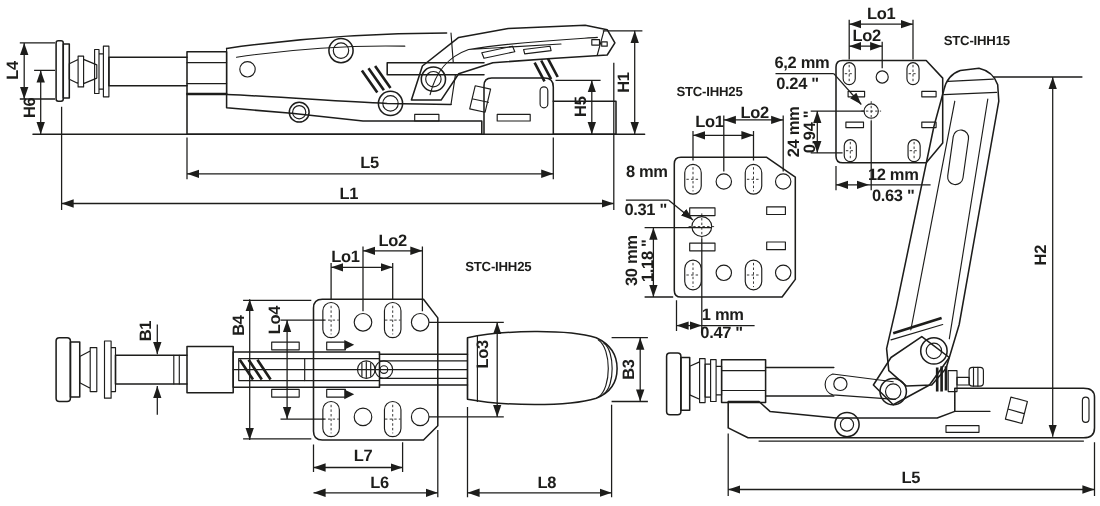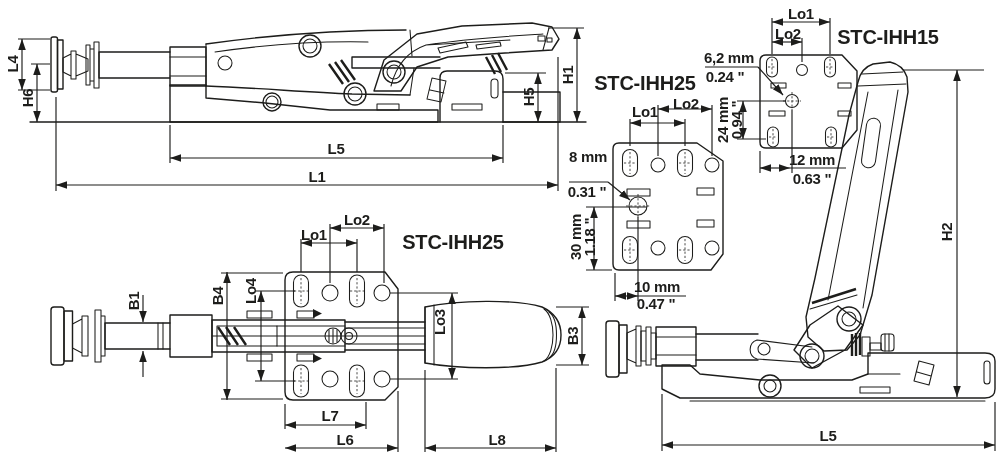--- a/index.html
+++ b/index.html
@@ -8,21 +8,21 @@
   svg{position:absolute;left:0;top:0;}
   .s{stroke:#1d1d1b;fill:none;stroke-width:1.4;stroke-linejoin:round;stroke-linecap:round;}
   .s2{stroke:#1d1d1b;fill:none;stroke-width:1.05;stroke-linejoin:round;stroke-linecap:round;}
   .dim{stroke:#1d1d1b;fill:none;stroke-width:1.15;}
   .thk{stroke:#1d1d1b;fill:none;stroke-width:2.4;}
   .dash{stroke:#1d1d1b;stroke-width:.8;stroke-dasharray:2.2 2;fill:none;}
   .fil{fill:#1d1d1b;stroke:none;}
   .lbl{position:absolute;font-weight:bold;font-size:15px;color:#1d1d1b;white-space:nowrap;
        transform:translate(-50%,-50%);letter-spacing:-.3px;line-height:1;}
   .lbl.v{transform:translate(-50%,-50%) rotate(-90deg);}
-  .lbl.title{font-size:20px;letter-spacing:-.2px;text-align:right;}
+  .lbl.title{font-size:12px;letter-spacing:-.2px;text-align:right;}
 </style>
 </head>
 <body>
 
 <div id="stage">
 <svg width="1000" height="460" viewBox="0 0 1000 460">
   <defs>
     <marker id="arw" markerWidth="13" markerHeight="10" refX="11" refY="5" orient="auto-start-reverse" markerUnits="userSpaceOnUse">
       <path d="M0,1.2 L11,5 L0,8.8 Z" fill="#1d1d1b"></path>
     </marker>
@@ -251,21 +251,21 @@
   <div class="lbl" style="left:812px;top:159px">12 mm</div>
   <div class="lbl" style="left:812px;top:178px">0.63 "</div>
 
   <div class="lbl title" style="left:645px;top:83px">STC-IHH25</div>
   <div class="lbl" style="left:645px;top:111px">Lo1</div>
   <div class="lbl" style="left:686px;top:103px">Lo2</div>
   <div class="lbl" style="left:588px;top:156px">8 mm</div>
   <div class="lbl" style="left:587px;top:191px">0.31 "</div>
   <div class="lbl v" style="left:575px;top:237px">30 mm</div>
   <div class="lbl v" style="left:589px;top:237px">1.18 "</div>
-  <div class="lbl" style="left:657px;top:286px">10 mm</div>
+  <div class="lbl" style="left:657px;top:286px">1 mm</div>
   <div class="lbl" style="left:656px;top:303px">0.47 "</div>
 
   <div class="lbl v" style="left:133px;top:301px">B1</div>
   <div class="lbl v" style="left:217px;top:296px">B4</div>
   <div class="lbl v" style="left:250px;top:291px">Lo4</div>
   <div class="lbl" style="left:314px;top:234px">Lo1</div>
   <div class="lbl" style="left:357px;top:219px">Lo2</div>
   <div class="lbl title" style="left:453px;top:242px">STC-IHH25</div>
   <div class="lbl v" style="left:439px;top:322px">Lo3</div>
   <div class="lbl v" style="left:572px;top:336px">B3</div>

